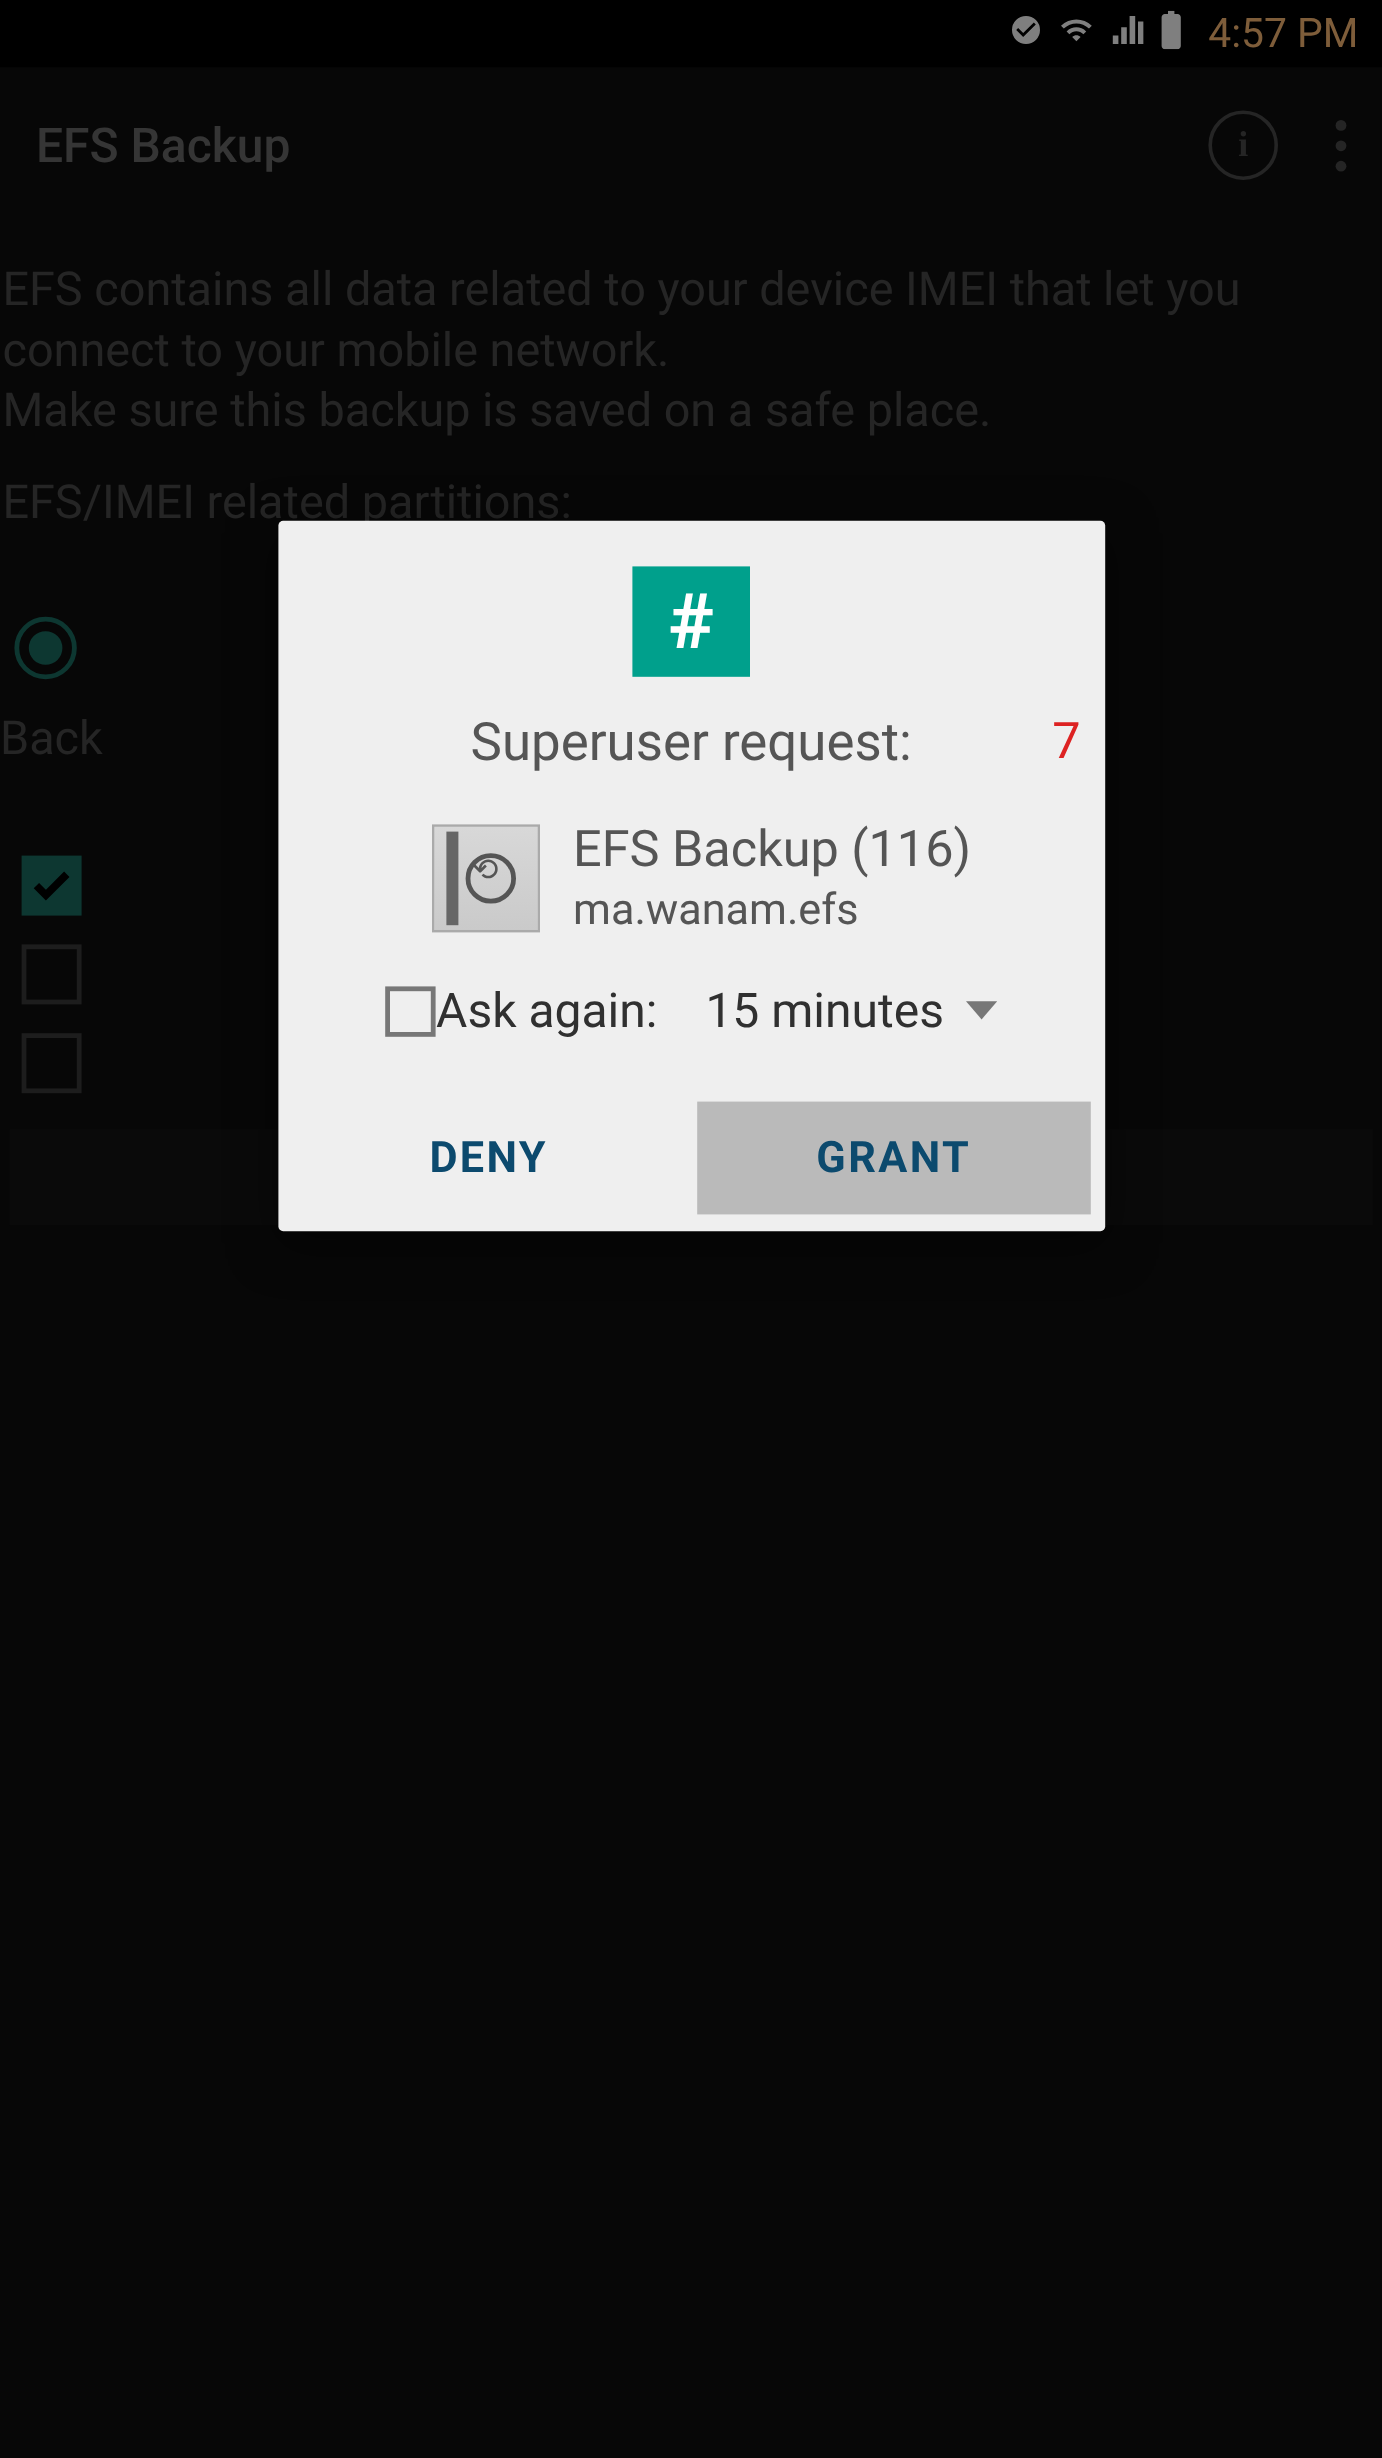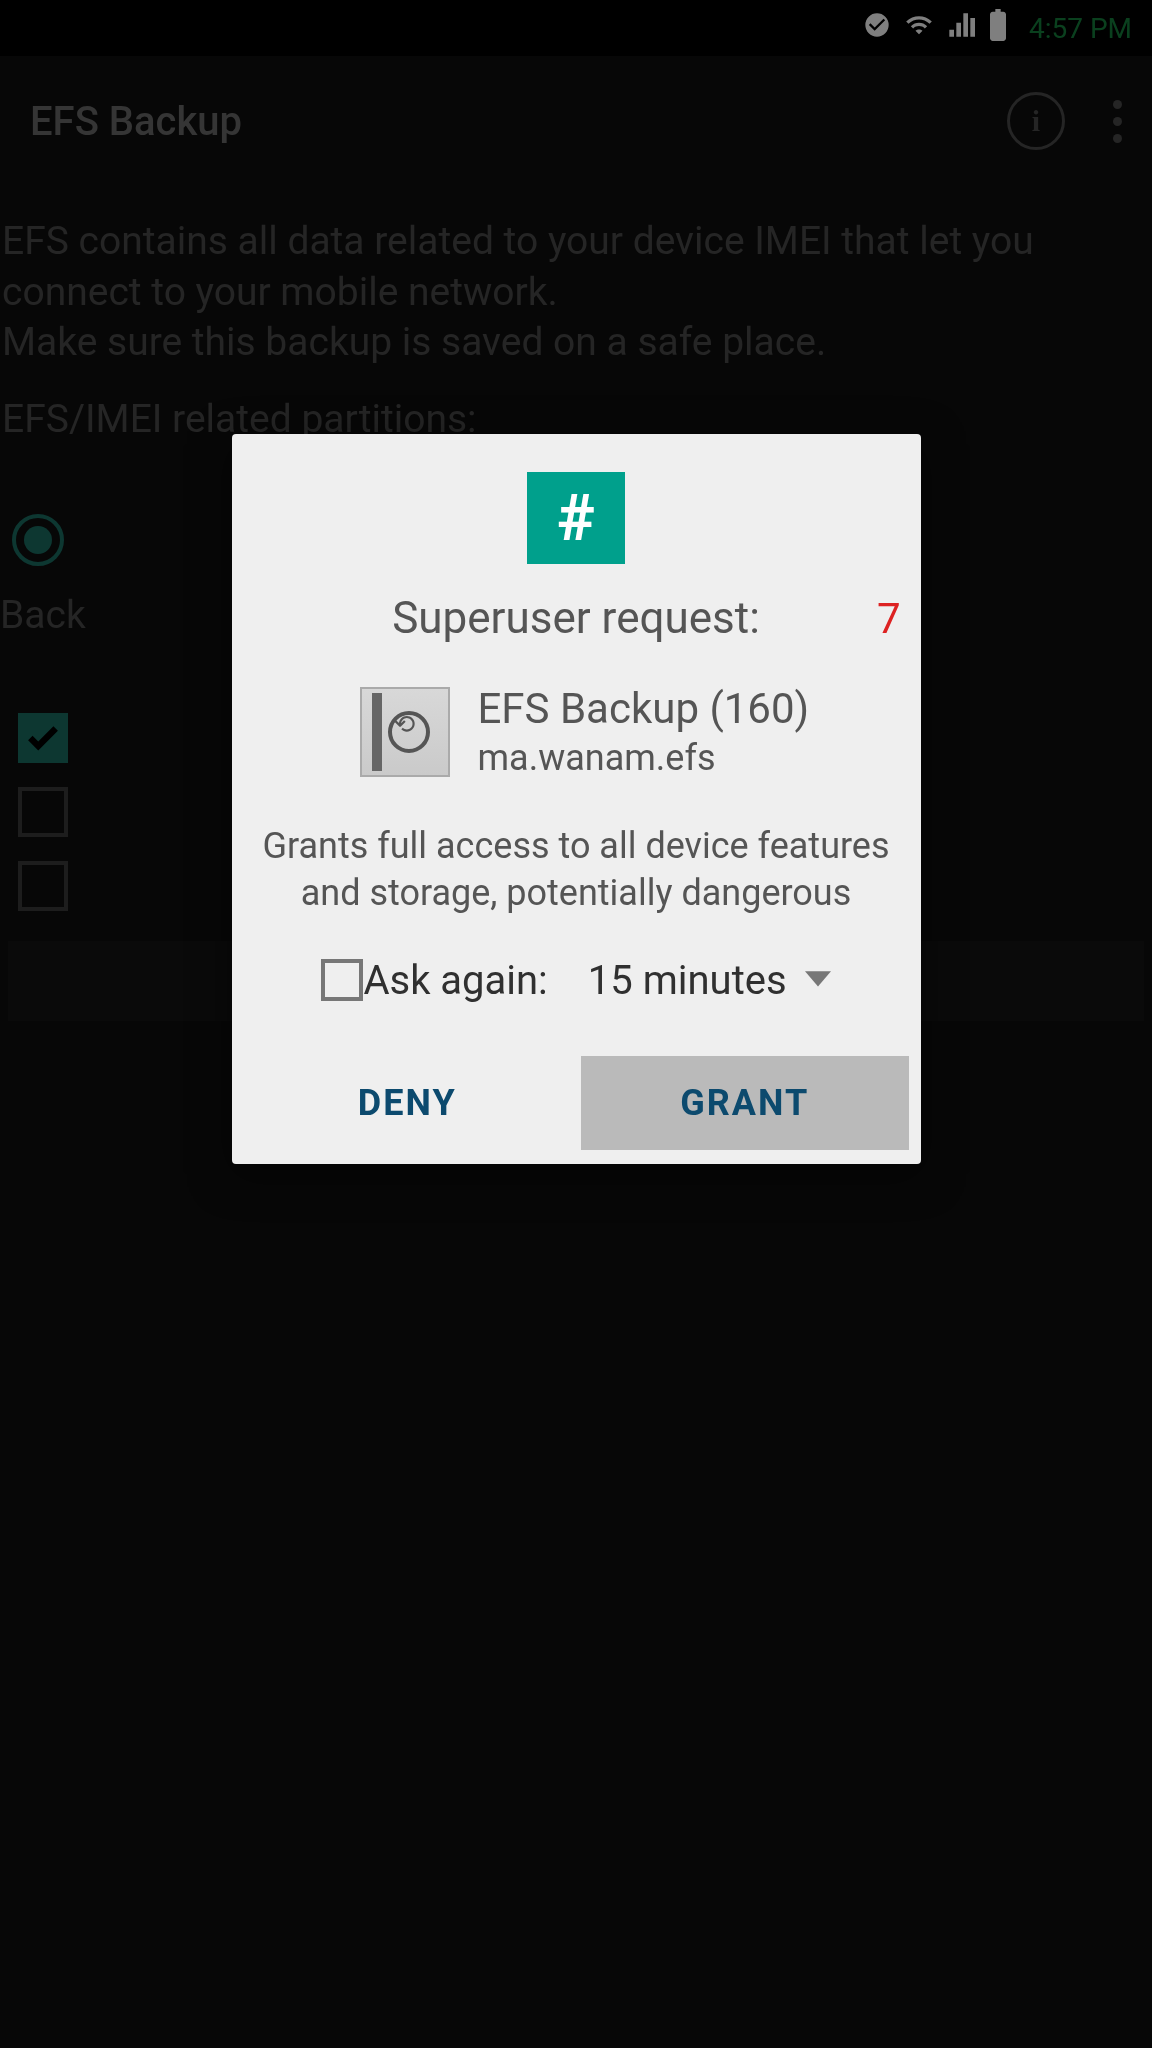--- a/index.html
+++ b/index.html
@@ -27,22 +27,22 @@
       padding: 0 20px;
       gap: 12px;
     }
 
     .status-icon {
       color: #fff;
       font-size: 28px;
     }
 
     .status-time {
-      color: #15803d;
-      font-size: 28px;
+      color: #fdba74;
+      font-size: 34px;
       font-weight: 400;
       margin-left: 8px;
     }
 
     
     .app-background {
       position: absolute;
       top: 56px;
       left: 0;
       right: 0;
@@ -460,26 +460,25 @@
       <span class="dialog-title">Superuser request:</span>
       <span class="countdown">7</span>
     </div>
 
     <div class="app-info-row">
       <div class="backup-icon">
         <div class="backup-icon-bar"></div>
         <div class="backup-clock"></div>
       </div>
       <div class="app-info-text">
-        <span class="app-info-name">EFS Backup (160)</span>
+        <span class="app-info-name">EFS Backup (116)</span>
         <span class="app-info-package">ma.wanam.efs</span>
       </div>
     </div>
 
-    <div class="warning-text">Grants full access to all device features and storage, potentially dangerous</div>
 
     <div class="ask-again-row">
       <div class="ask-checkbox"></div>
       <span class="ask-label">Ask again:</span>
       <span class="ask-select">15 minutes</span>
       <span class="ask-chevron">
         <svg width="26" height="18" viewBox="0 0 24 16">
             <path fill="#777" d="M0 0l12 14L24 0z"></path>
           </svg>
       </span>

